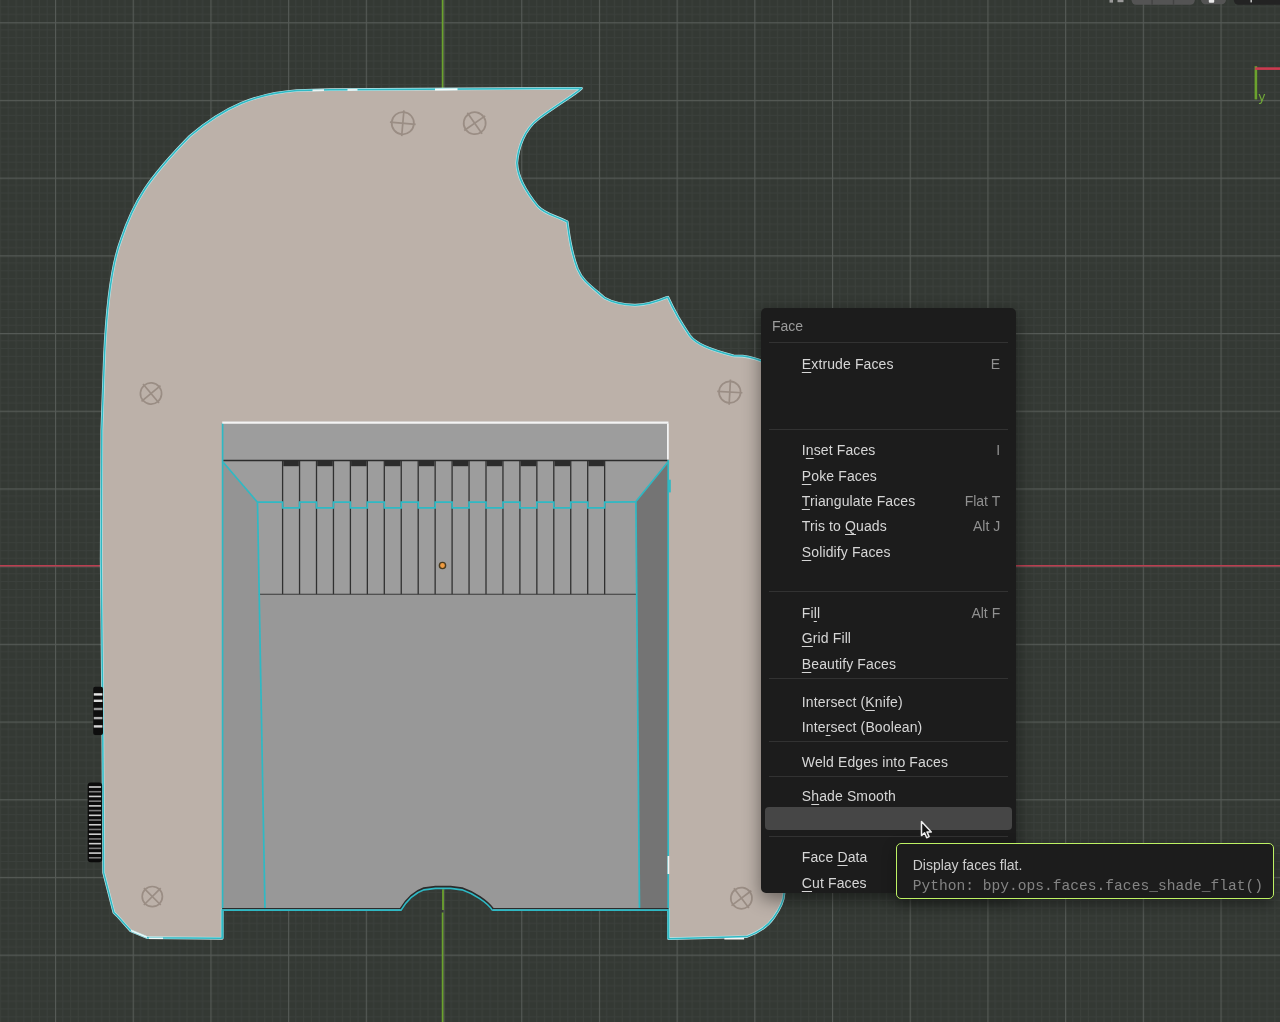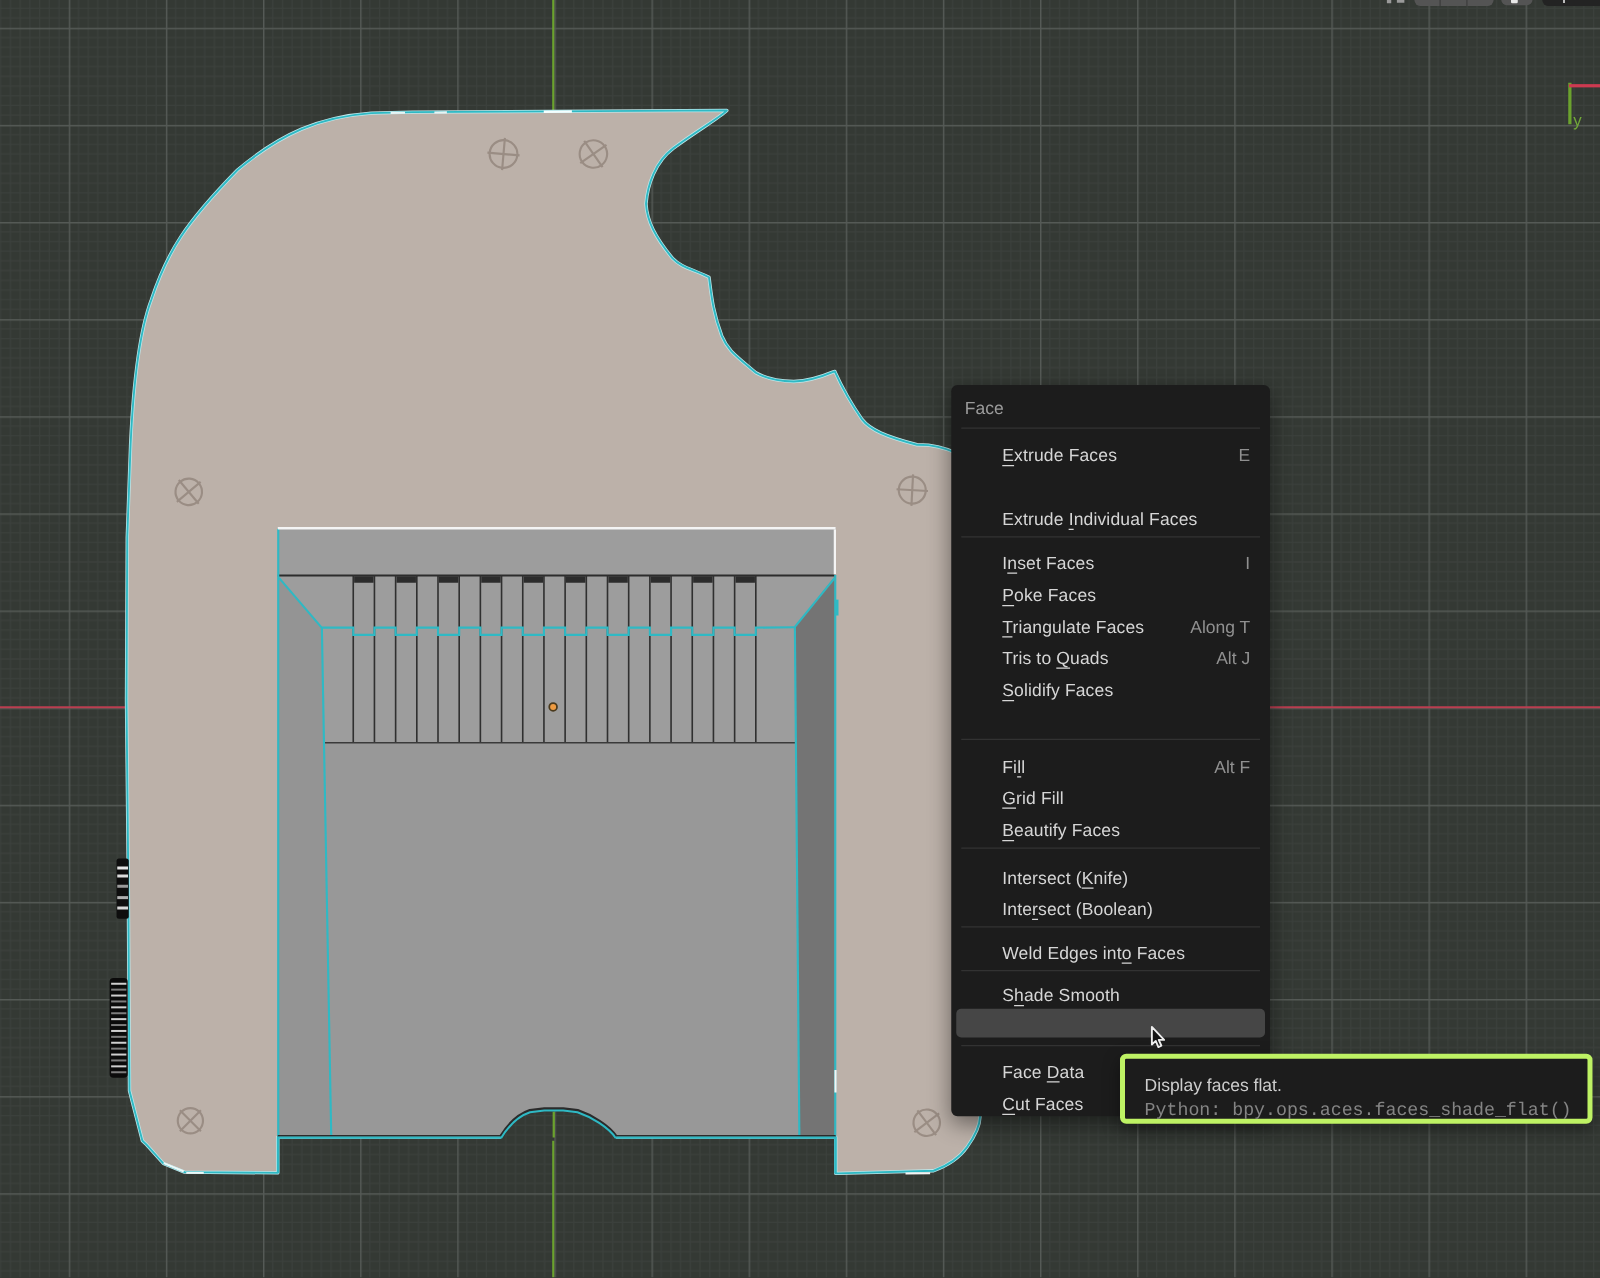--- a/index.html
+++ b/index.html
@@ -10,21 +10,21 @@
   font-size:14px; color:#9b9b9b; }
 .msep { position:absolute; left:8px; right:8px; height:1px; background:#323232; }
 .mrow { position:absolute; left:4px; right:4px; height:25.3px; border-radius:4px;
   display:flex; align-items:flex-end; font-size:14px; color:#d6d6d6; }
 .mrow .lb { margin-left:36.5px; letter-spacing:0.12px; }
 .mrow .sc { margin-left:auto; margin-right:12.3px; color:#909090; }
 .mrow.hi { color:#e9e9e9; }
 .hibar { position:absolute; left:4px; right:4px; top:498.8px; height:23.1px; background:#464646; border-radius:4px; }
 u { text-decoration:underline; text-underline-offset:2.6px; text-decoration-thickness:1px; }
 .tip { position:absolute; left:896.1px; top:842.6px; width:378.4px; height:56.4px;
-  background:#1c1c1c; border:4px solid #bef264; border-radius:5px; box-shadow:0 5px 14px rgba(0,0,0,0.4); }
+  background:#1c1c1c; border:1px solid #bef264; border-radius:5px; box-shadow:0 5px 14px rgba(0,0,0,0.4); }
 .tip .l1 { position:absolute; left:15.6px; top:13px; font-size:14px; color:#cdcdcd; }
 .tip .l2 { position:absolute; left:15.6px; top:34.5px; font-family:"Liberation Mono", monospace; font-size:14.6px; color:#848484; }
 #cursorw { position:absolute; left:919.9px; top:820px; width:15px; height:21px; }
 #cursorw > svg { position:static; }
 </style></head>
 <body>
 <div id="stage">
 <svg width="1280" height="1022" viewBox="0 0 1280 1022">
 <defs>
         <pattern id="g" width="77.7" height="77.7" patternUnits="userSpaceOnUse" x="55" y="22.2">
@@ -185,34 +185,31 @@
 <path d="M 1117.5,0 L 1117.5,2.2 L 1123.5,2.2 L 1123.5,0 Z" fill="#9a9a9a"></path>
 </svg>
 <div class="menu">
       <div class="hibar"></div>
       <div class="mhead">Face</div>
       <div class="msep" style="top:33.80000000000001px"></div>
       <div class="mrow" style="top:38.7px">
         <span class="lb"><u>E</u>xtrude Faces</span>
         <span class="sc">E</span>
       </div>
-      <div class="mrow" style="top:89.3px">
-        <span class="lb">Extrude <u>I</u>ndividual Faces</span>
-      </div>
       <div class="msep" style="top:120.5px"></div>
       <div class="mrow" style="top:124.7px">
         <span class="lb">I<u>n</u>set Faces</span>
         <span class="sc">I</span>
       </div>
       <div class="mrow" style="top:150.0px">
         <span class="lb"><u>P</u>oke Faces</span>
       </div>
       <div class="mrow" style="top:175.3px">
         <span class="lb"><u>T</u>riangulate Faces</span>
-        <span class="sc">Along T</span>
+        <span class="sc">Flat T</span>
       </div>
       <div class="mrow" style="top:200.6px">
         <span class="lb">Tris to <u>Q</u>uads</span>
         <span class="sc">Alt J</span>
       </div>
       <div class="mrow" style="top:225.9px">
         <span class="lb"><u>S</u>olidify Faces</span>
       </div>
       <div class="msep" style="top:282.4px"></div>
       <div class="mrow" style="top:287.5px">
@@ -243,17 +240,17 @@
       <div class="msep" style="top:527.1999999999996px"></div>
       <div class="mrow" style="top:531.8px">
         <span class="lb">Face <u>D</u>ata</span>
       </div>
       <div class="mrow" style="top:557.1px">
         <span class="lb"><u>C</u>ut Faces</span>
       </div>
     </div>
 <div class="tip">
       <div class="l1">Display faces flat.</div>
-      <div class="l2">Python: bpy.ops.aces.faces_shade_flat()</div>
+      <div class="l2">Python: bpy.ops.faces.faces_shade_flat()</div>
     </div>
 <div id="cursorw"><svg width="15" height="21" viewBox="0 0 15 21">
 <path d="M 1.5,1.5 L 1.5,15.6 L 4.6,12.7 L 6.7,17.7 L 9.1,16.6 L 7,11.9 L 11.3,11.9 Z" fill="#131313" stroke="#ececec" stroke-width="1.5" stroke-linejoin="round"></path>
 </svg></div>
 </div>
 </body></html>

